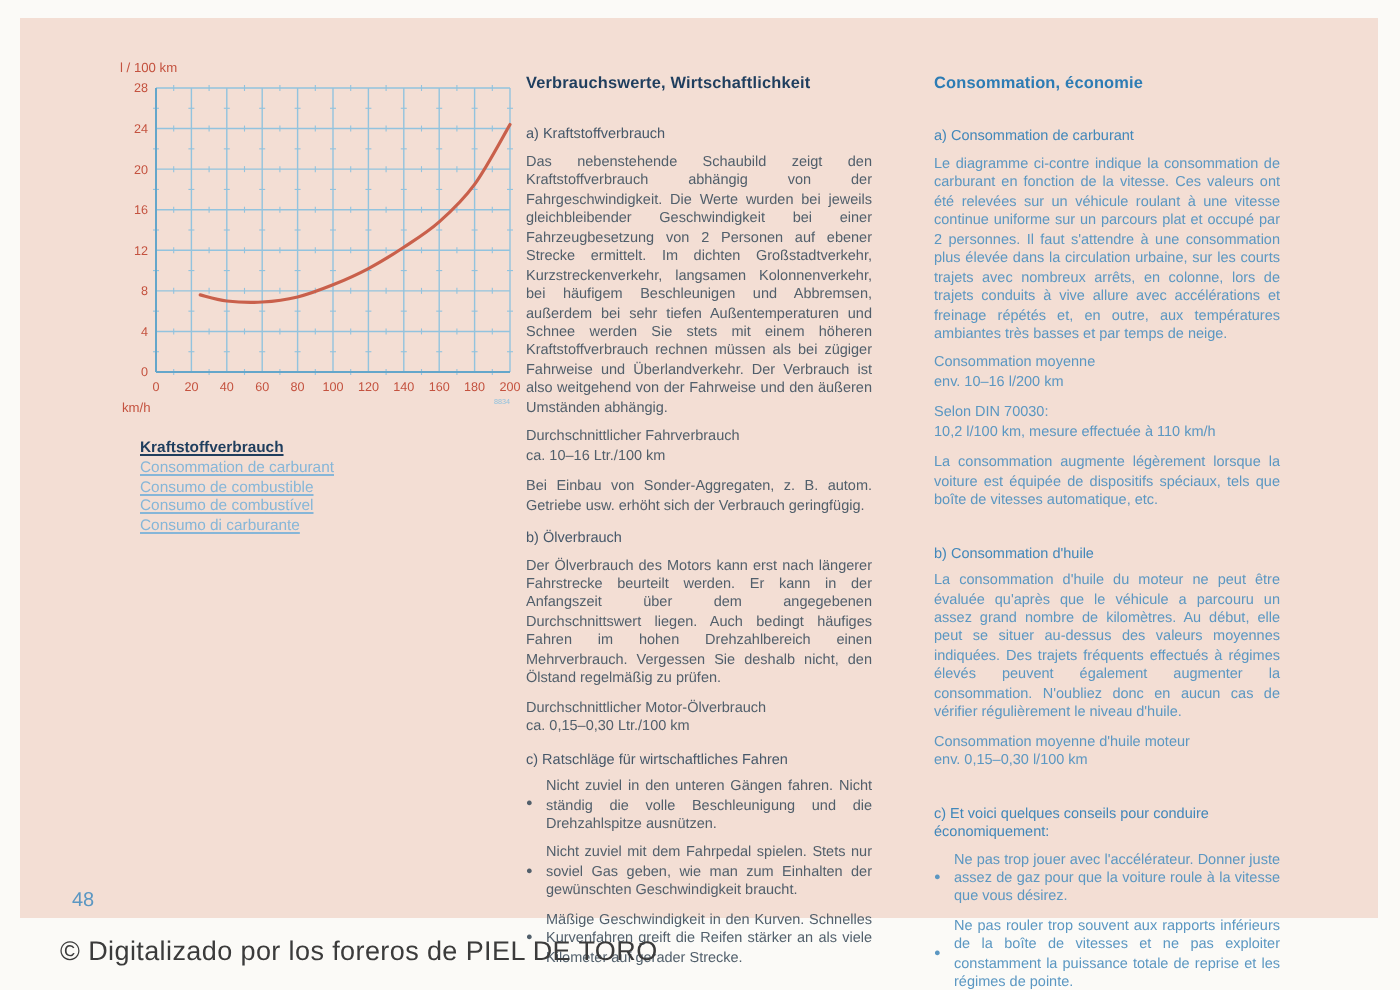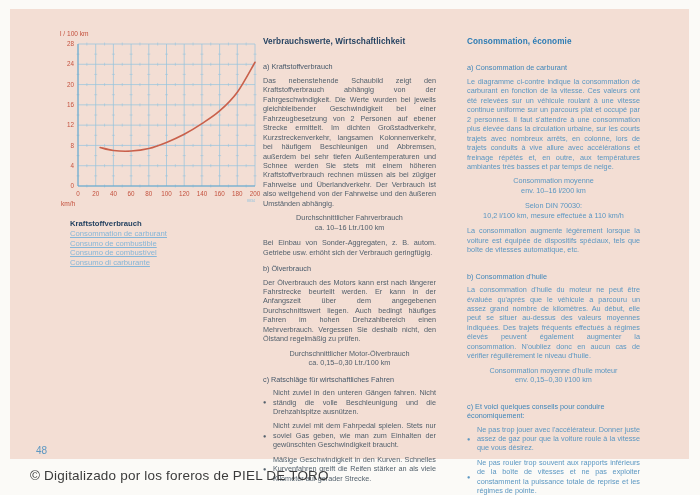--- a/index.html
+++ b/index.html
@@ -10,35 +10,35 @@
   .scan-page {
     position:absolute; left:10px; top:9px; width:679px; height:450px;
     background:#f3ded4;
   }
   .watermark {
     position:absolute; left:30px; top:468px; font-size:13.5px;
     color:#3b3b3b; letter-spacing:0.2px;
   }
   .chart-wrap { position:absolute; left:36px; top:15px; }
   .caption { position:absolute; left:60px; top:210px; font-size:7.7px; line-height:9.8px; }
-  .caption-title { color:#1f3e5e; font-weight:bold; }
+  .caption-title { color:#1f3e5e; font-weight:bold;text-decoration:underline; }
   .caption-line { color:#86b6d8;text-decoration:underline; }
   .page-number { position:absolute; left:26px; top:436px; color:#5b97c2; font-size:10px; }
 
   .col { position:absolute; top:28px; width:173px; font-size:7.25px; line-height:9.45px; }
   .col-german { left:253px; color:#515f6b; }
   .col-french { left:457px; color:#5b97c2; }
   .col h3 { font-size:8.2px; margin:0 0 16px 0; letter-spacing:0.1px; }
   .col-german h3 { color:#1f3e5e; }
   .col-french h3 { color:#2d7cb4; }
   .subhead { margin:7px 0 4px 0; }
   .col-german .subhead { color:#46586a; }
   .col-french .subhead { color:#4187ba;margin-top:17px; }
   p.body { margin:0 0 5px 0; text-align:justify; }
-  .spec { margin:2px 0 6px 0;text-align:center; }
+  .spec { margin:2px 0 6px 0; }
   .spec div { white-space:nowrap; }
   .tip { display:flex; margin:0 0 5px 0;align-items:center; }
   .tip .bullet { flex:0 0 10px; font-size:5.5px; padding-top:1.5px; }
   .tip .tip-text { flex:1; text-align:justify; }
 </style>
 </head>
 <body>
 
 <div class="scan-page">
 

